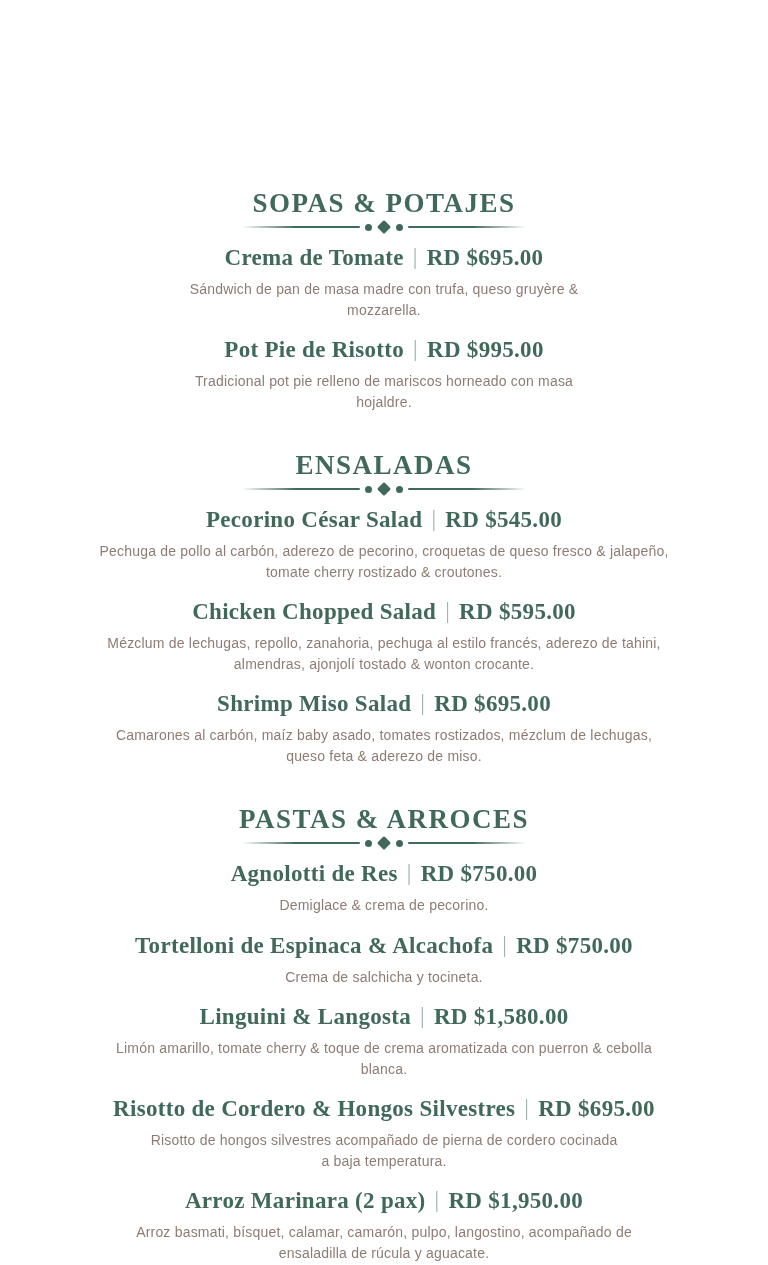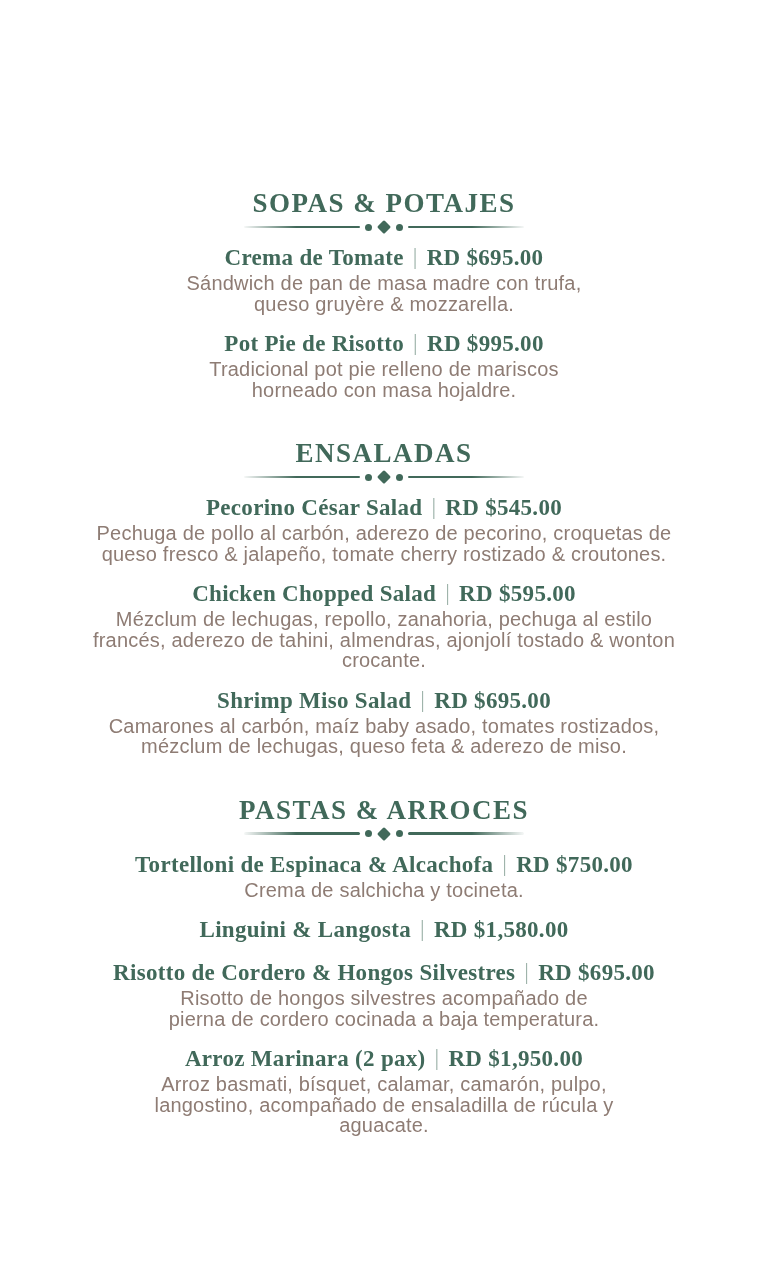--- a/index.html
+++ b/index.html
@@ -59,26 +59,26 @@
     text-align:center;
   }
   .item-pipe {
     font-weight:400;
     color:#9FB4AB;
     margin:0 9px;
     position:relative;
     top:-1px;
   }
   .item-desc {
-    font-size:20px;
+    font-size:14px;
     line-height:20.5px;
     color:#8E7C74;
     letter-spacing:0.2px;
     max-width:600px;
-    margin:2px auto 0 auto;
+    margin:8px auto 0 auto;
   }
 </style>
 </head>
 <body>
 
 <div class="menu-page">
 
   <div class="section">
     <div class="section-header">SOPAS &amp; POTAJES</div>
     <div class="divider">
@@ -139,32 +139,39 @@
   <div class="section">
     <div class="section-header">PASTAS &amp; ARROCES</div>
     <div class="divider">
       <span class="div-line left"></span>
       <span class="div-dot"></span>
       <span class="div-diamond"></span>
       <span class="div-dot"></span>
       <span class="div-line right"></span>
     </div>
 
+    <div class="item">
+      <div class="item-title">
+        <span>Agnolotti de Res</span><span class="item-pipe">|</span><span>RD $750.00</span>
+      </div>
+      <div class="item-desc">Demiglace &amp; crema de pecorino.</div>
+    </div>
 
     <div class="item">
       <div class="item-title">
         <span>Tortelloni de Espinaca &amp; Alcachofa</span><span class="item-pipe">|</span><span>RD $750.00</span>
       </div>
       <div class="item-desc">Crema de salchicha y tocineta.</div>
     </div>
 
     <div class="item">
       <div class="item-title">
         <span>Linguini &amp; Langosta</span><span class="item-pipe">|</span><span>RD $1,580.00</span>
       </div>
+      <div class="item-desc" style="max-width:540px">Limón amarillo, tomate cherry &amp; toque de crema aromatizada con puerron &amp; cebolla blanca.</div>
     </div>
 
 
     <div class="item">
       <div class="item-title">
         <span>Risotto de Cordero &amp; Hongos Silvestres</span><span class="item-pipe">|</span><span>RD $695.00</span>
       </div>
       <div class="item-desc" style="max-width:470px">Risotto de hongos silvestres acompañado de pierna de cordero cocinada a baja temperatura.</div>
     </div>
 

